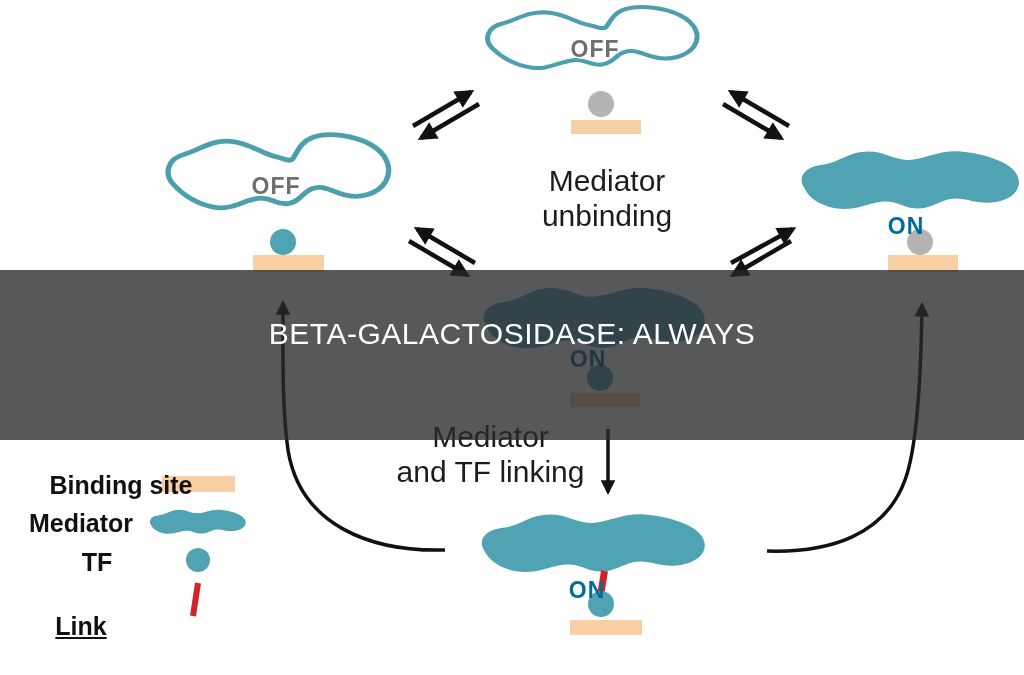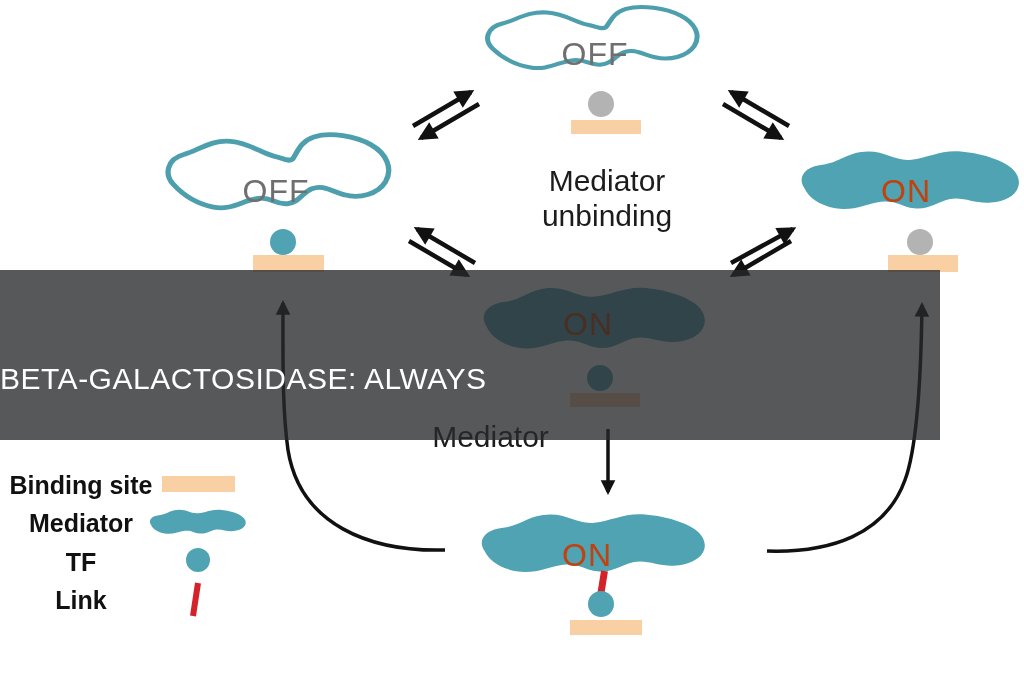--- a/index.html
+++ b/index.html
@@ -3,28 +3,28 @@
 <meta charset="utf-8">
 <style>
   html,body{margin:0;padding:0;background:#ffffff;}
   .stage{
     position:relative;width:1024px;height:675px;overflow:hidden;
     background:#ffffff;font-family:"Liberation Sans",sans-serif;
   }
   .art{position:absolute;left:0;top:0;z-index:1;}
   .lbl{position:absolute;z-index:2;color:#1c1c1c;text-align:center;}
   .title2{font-size:30px;line-height:35px;}
-  .statelbl{font-size:32px;letter-spacing:1px;font-weight:400;}
+  .statelbl{font-size:23px;letter-spacing:1px;font-weight:700;}
   .off{color:#6f6f6f;}
-  .on{color:#c2410c;}
+  .on{color:#0369a1;margin-top:40px;}
   .legendlbl{font-weight:bold;font-size:25px;color:#111;}
   .banner{
-    position:absolute;left:0;top:270px;width:940px;height:170px;
+    position:absolute;left:0;top:270px;width:1024px;height:170px;
     background:rgba(40,41,44,0.78);z-index:5;
-    display:flex;align-items:center;
+    display:flex;flex-direction:column;align-items:center;
     padding-top:46px;box-sizing:border-box;
   }
   .banner-l1{font-size:30px;line-height:35px;color:#ffffff;letter-spacing:0.5px;}
   .banner-l2{font-size:44px;line-height:50px;margin-top:10px;font-weight:bold;color:#f2c41d;letter-spacing:1px;}
 </style>
 </head>
 <body>
 
 <div class="stage">
 
@@ -100,32 +100,33 @@
   <div class="lbl title2" style="left:205px;top:24px;width:245px;">
   </div>
 
   <div class="lbl title2" style="left:517px;top:163px;width:180px;">
     <div>Mediator</div>
     <div>unbinding</div>
   </div>
 
   <div class="lbl title2" style="left:383px;top:419px;width:215px;">
     <div>Mediator</div>
+    <div>and TF linking</div>
   </div>
 
   <div class="lbl statelbl off" style="left:560px;top:36px;width:70px;">OFF</div>
   <div class="lbl statelbl off" style="left:241px;top:173px;width:70px;">OFF</div>
   <div class="lbl statelbl on" style="left:871px;top:173px;width:70px;">ON</div>
   <div class="lbl statelbl on" style="left:553px;top:306px;width:70px;">ON</div>
   <div class="lbl statelbl on" style="left:552px;top:537px;width:70px;">ON</div>
 
   <div>
-    <div class="lbl legendlbl" style="left:0;top:471px;width:162px;">Binding site</div>
+    <div class="lbl legendlbl" style="left:0;top:471px;width:162px;padding-left:40px;">Binding site</div>
     <div class="lbl legendlbl" style="left:0;top:509px;width:162px;">Mediator</div>
-    <div class="lbl legendlbl" style="left:0;top:548px;width:162px;">TF</div>
-    <div class="lbl legendlbl" style="left:0;top:586px;width:162px;">Link</div>
+    <div class="lbl legendlbl" style="left:16px;top:548px;width:162px;">TF</div>
+    <div class="lbl legendlbl" style="left:0;top:612px;width:162px;text-decoration:underline;">Link</div>
   </div>
 
   <div class="banner">
     <div class="banner-l1">BETA-GALACTOSIDASE: ALWAYS</div>
   </div>
 
 </div>
 
 </body></html>

